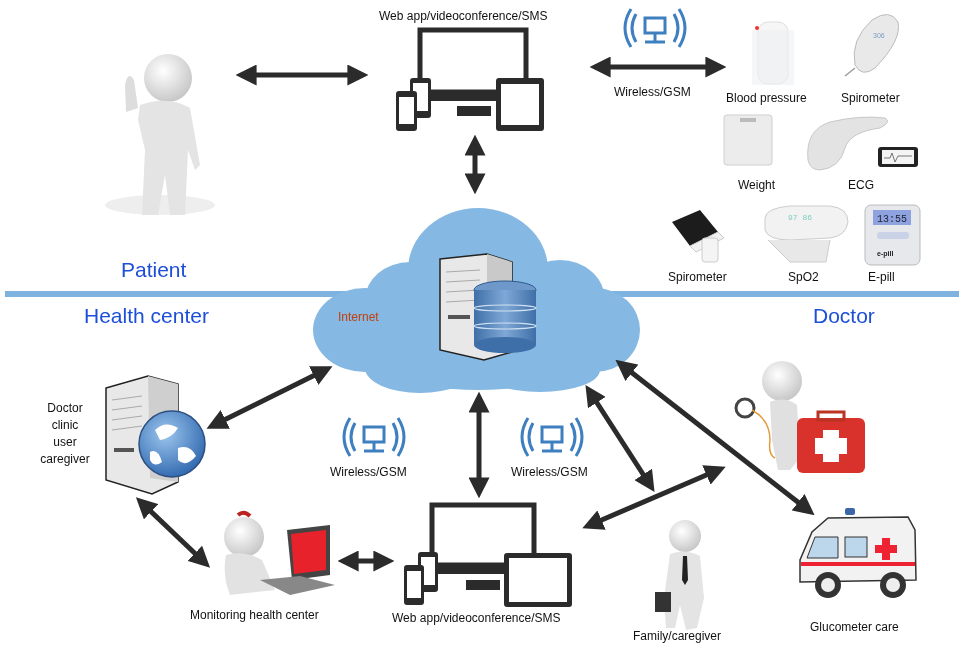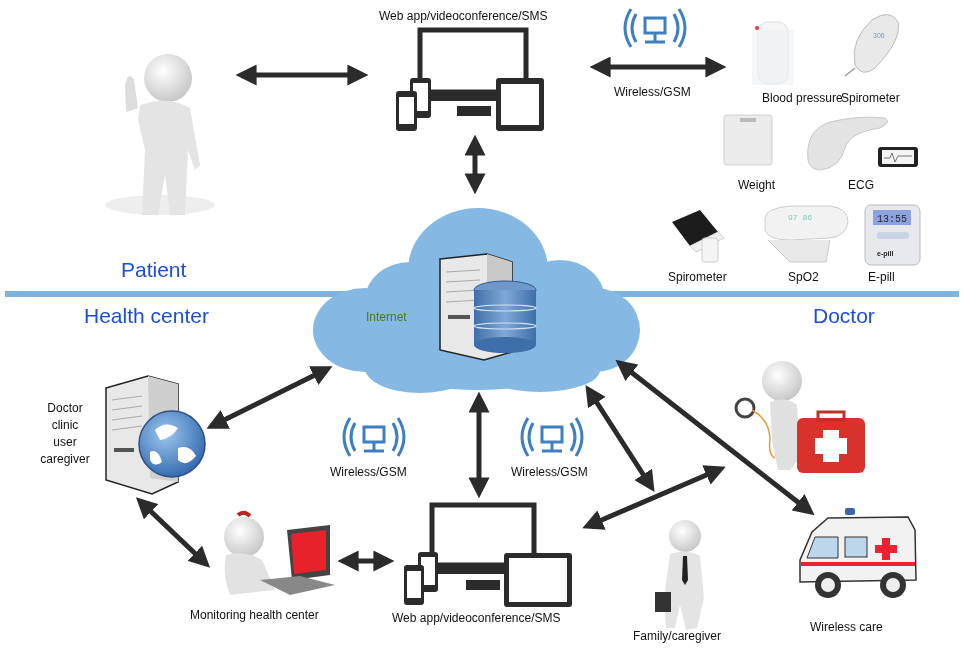--- a/index.html
+++ b/index.html
@@ -225,39 +225,39 @@
       <circle cx="828" cy="585" r="7" fill="#eee"></circle>
     <circle cx="893" cy="585" r="13" fill="#333"></circle>
       <circle cx="893" cy="585" r="7" fill="#eee"></circle>
   </g>
 </svg>
 
 <div class="zone" style="left:121px;top:258px;">Patient</div>
 <div class="zone" style="left:84px;top:304px;">Health center</div>
 <div class="zone" style="left:777px;top:304px;margin-left:36px;">Doctor</div>
 
-<div class="lbl" style="left:366px;top:311px;color:#4d7c0f;">Internet</div>
+<div class="lbl" style="left:338px;top:311px;color:#c2410c;">Internet</div>
 
 <div class="lbl" style="left:379px;top:10px;">Web app/videoconference/SMS</div>
 <div class="lbl" style="left:392px;top:612px;">Web app/videoconference/SMS</div>
 
 <div class="lbl" style="left:614px;top:86px;">Wireless/GSM</div>
 <div class="lbl" style="left:330px;top:466px;">Wireless/GSM</div>
 <div class="lbl" style="left:511px;top:466px;">Wireless/GSM</div>
 
-<div class="lbl" style="left:726px;top:92px;margin-left:36px;">Blood pressure</div>
+<div class="lbl" style="left:726px;top:92px;">Blood pressure</div>
 <div class="lbl" style="left:841px;top:92px;">Spirometer</div>
 <div class="lbl" style="left:730px;top:179px;margin-left:8px;">Weight</div>
 <div class="lbl" style="left:848px;top:179px;">ECG</div>
 <div class="lbl" style="left:668px;top:271px;">Spirometer</div>
 <div class="lbl" style="left:788px;top:271px;">SpO2</div>
 <div class="lbl" style="left:868px;top:271px;">E-pill</div>
 
 <div class="lbl center" style="left:30px;top:400px;width:70px;line-height:17px;">
   <div>Doctor</div>
   <div>clinic</div>
   <div>user</div>
   <div>caregiver</div>
 </div>
 
 <div class="lbl" style="left:190px;top:609px;">Monitoring health center</div>
 <div class="lbl" style="left:633px;top:630px;">Family/caregiver</div>
-<div class="lbl" style="left:810px;top:621px;">Wireless care</div>
+<div class="lbl" style="left:810px;top:621px;">Glucometer care</div>
 
 </body></html>

